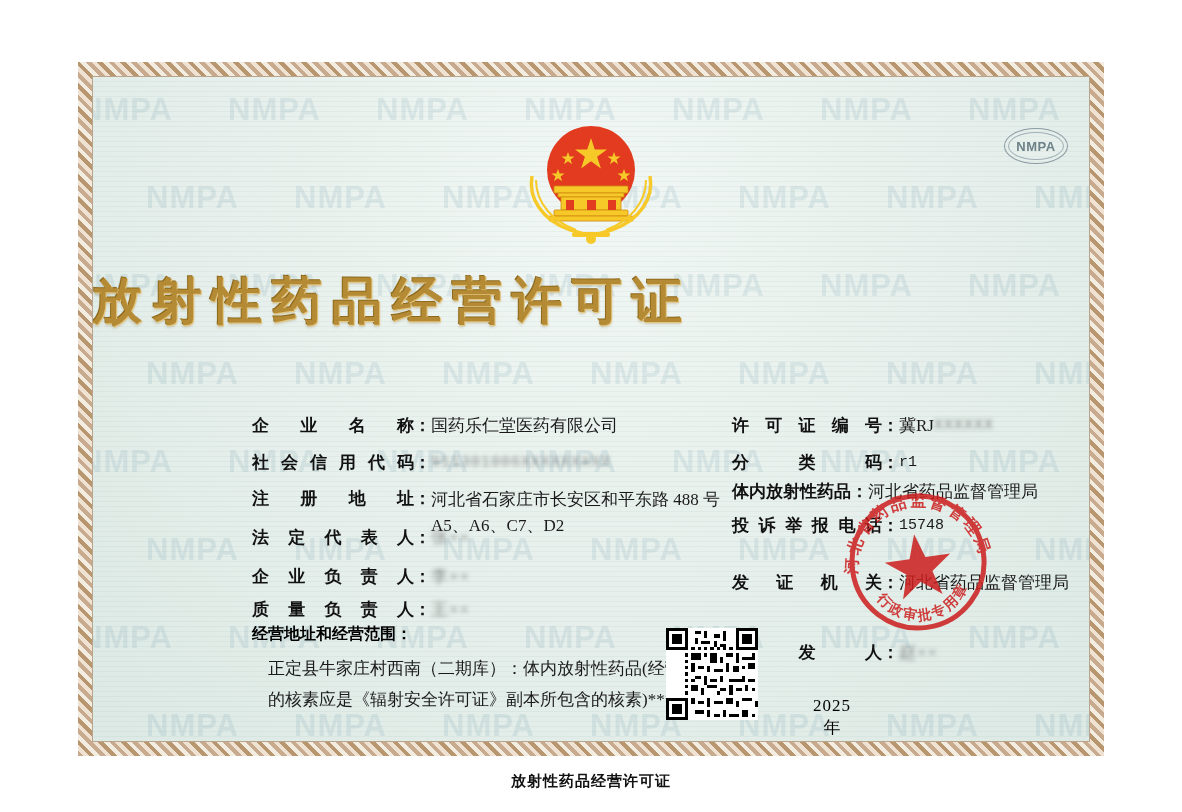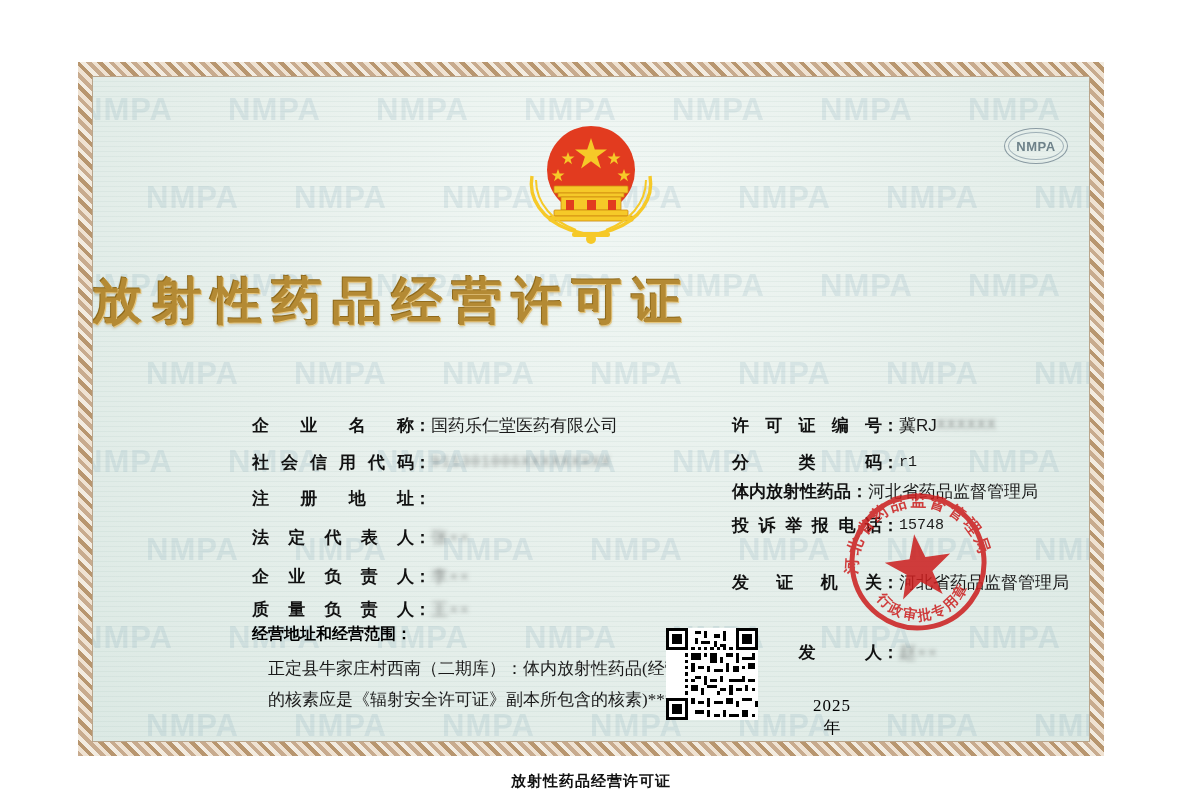--- a/index.html
+++ b/index.html
@@ -143,21 +143,21 @@
     font-size: 17px;
     line-height: 24px;
   }
   .lbl {
     font-family: "Liberation Serif", serif;
     font-weight: 700;
     white-space: nowrap;
     color: #111;
   }
   .val {
-    font-family: Liberation Sans, sans-serif;
+    font-family: Liberation Serif, serif;
     color: #1a1a1a;
     white-space: pre-wrap;
   }
   .val.mono {
     font-family: "Liberation Mono", "DejaVu Sans Mono", monospace;
     font-size: 15px;
   }
   
   .redacted {
     display: inline-block;
@@ -387,20 +387,22 @@
     </div>
 
     <div class="row" style="left:160px; top:411px;">
       <span class="lbl lbl-j" style="width:162px;">
           <span>注</span>
           <span>册</span>
           <span>地</span>
           <span>址</span>
         </span>
       <span class="lbl">：</span>
+      <span class="val" style="line-height:26px;">河北省石家庄市长安区和平东路 488 号
+A5、A6、C7、D2</span>
     </div>
 
     <div class="row" style="left:160px; top:450px;">
       <span class="lbl lbl-j" style="width:162px;">
           <span>法</span>
           <span>定</span>
           <span>代</span>
           <span>表</span>
           <span>人</span>
         </span>

